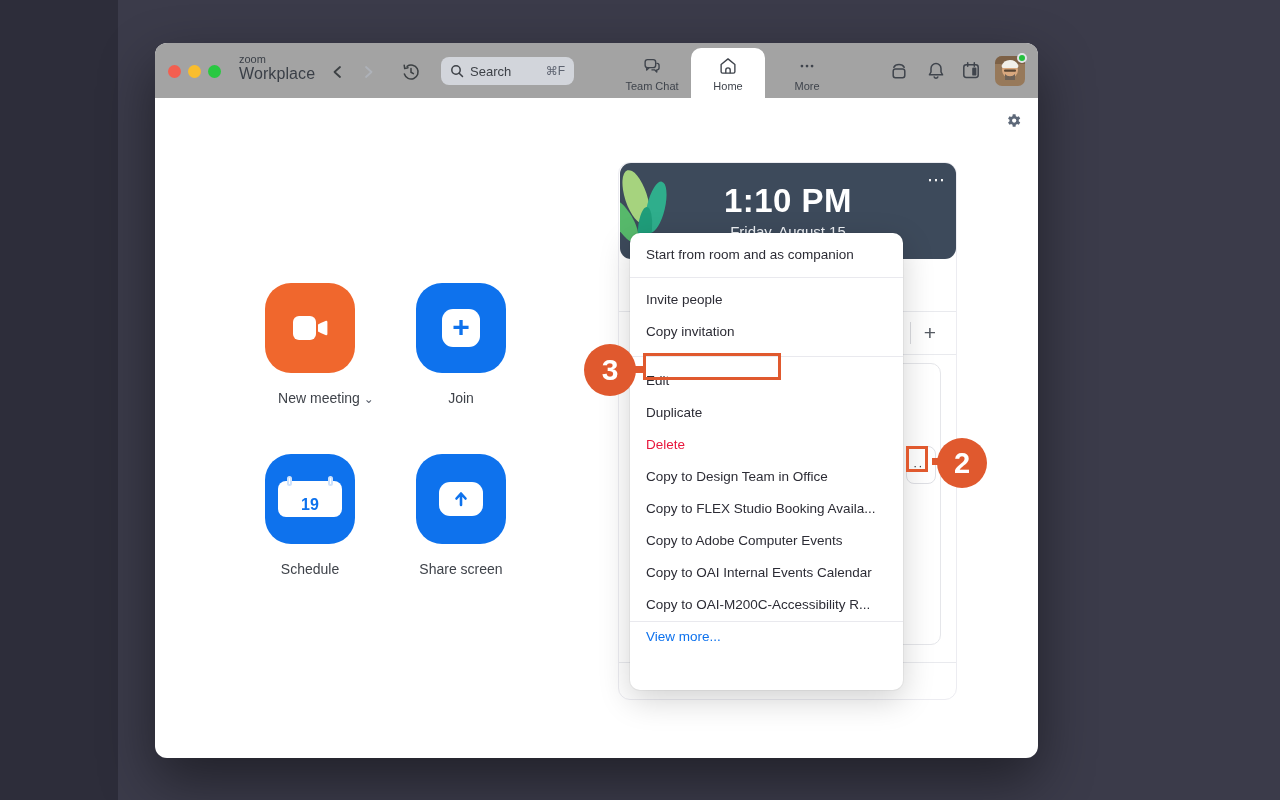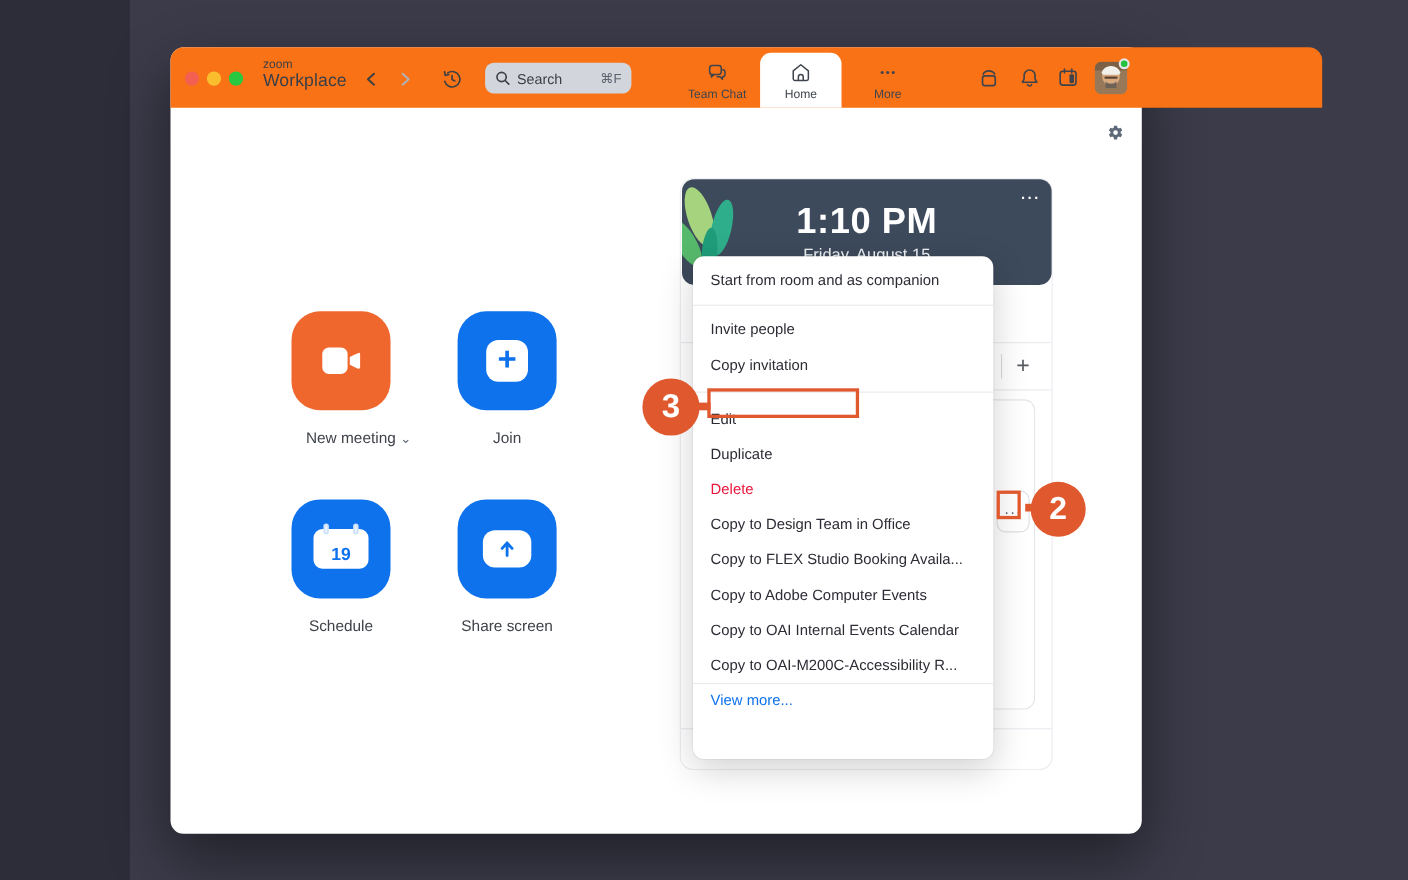--- a/index.html
+++ b/index.html
@@ -2,21 +2,21 @@
 <html><head>
 <meta charset="utf-8">
 <style>
   * { margin:0; padding:0; box-sizing:border-box; }
   html,body { width:1280px; height:800px; overflow:hidden; }
   body { font-family:"Liberation Sans","DejaVu Sans",sans-serif; }
   .stage { position:relative; width:1280px; height:800px; background:#3b3b4a; overflow:hidden; }
   .desk-band { position:absolute; left:0; top:0; width:118px; height:800px; background:#2d2d3a; }
   .window { position:absolute; left:155px; top:43px; width:883px; height:715px; background:#ffffff;
             border-radius:12px; box-shadow:0 22px 55px rgba(0,0,0,.45); }
-  .titlebar { position:absolute; left:0; top:0; width:1047px; height:55px; background:#f97316;
+  .titlebar { position:absolute; left:0; top:0; width:883px; height:55px; background:#a3a3a3;
               border-radius:12px 12px 0 0; }
   .light { position:absolute; top:22px; width:13px; height:13px; border-radius:50%; }
   .logo { position:absolute; left:84px; top:10px; color:#3a3f47; }
   .logo .l1 { font-size:11px; line-height:12px; font-weight:400; }
   .logo .l2 { font-size:16px; line-height:18px; font-weight:500; letter-spacing:.1px; }
   .navbtn { position:absolute; top:18px; width:22px; height:22px; display:flex; align-items:center; justify-content:center; }
   .searchbar { position:absolute; left:286px; top:14px; width:133px; height:28px; background:#d2d5db;
                border-radius:8px; display:flex; align-items:center; padding:0 9px; gap:6px; }
   .searchbar .stext { font-size:13px; color:#3d4147; flex:1; }
   .searchbar .skey { font-size:12px; color:#5d6370; }
@@ -31,21 +31,21 @@
   .gear { position:absolute; left:850px; top:69px; width:17px; height:17px; color:#5d6878; }
 
   .action { position:absolute; width:90px; height:90px; border-radius:26px; display:flex;
             align-items:center; justify-content:center; cursor:pointer; }
   .action.blue { background:#0e72ed; }
   .action.orange { background:#f0672d; }
   .alabel { position:absolute; width:170px; text-align:center; font-size:14px; color:#3f434a; }
   .chev { font-size:12px; color:#5d6370; margin-left:4px; }
   .joinplus { width:38px; height:38px; background:#fff; border-radius:11px; display:flex; align-items:center; justify-content:center; }
   .joinplus span { color:#0e72ed; font-size:30px; font-weight:700; line-height:30px; margin-top:-3px; }
-  .cal19 { width:50px; height:36px; background:#fff; border-radius:8px; position:relative;
+  .cal19 { width:64px; height:36px; background:#fff; border-radius:8px; position:relative;
            display:flex; align-items:flex-end; justify-content:center; }
   .cal19 .d { color:#0e72ed; font-size:16px; font-weight:700; line-height:24px; }
   .cal19 .hook { position:absolute; top:-5px; width:5px; height:10px; border:2.5px solid #cfe2fb; border-radius:3px; background:#fff; }
   .sharepill { width:44px; height:34px; background:#fff; border-radius:11px; display:flex; align-items:center; justify-content:center; }
 
   .panel { position:absolute; left:463px; top:119px; width:339px; height:538px; background:#fff;
            border:1px solid #ececf1; border-radius:12px; }
   .pheader { position:absolute; left:1px; top:0; width:336px; height:96px; background:#3d4a5b;
              border-radius:11px; overflow:hidden; color:#fff; text-align:center; }
   .ptime { font-size:33px; font-weight:700; margin-top:19px; letter-spacing:.5px; }

